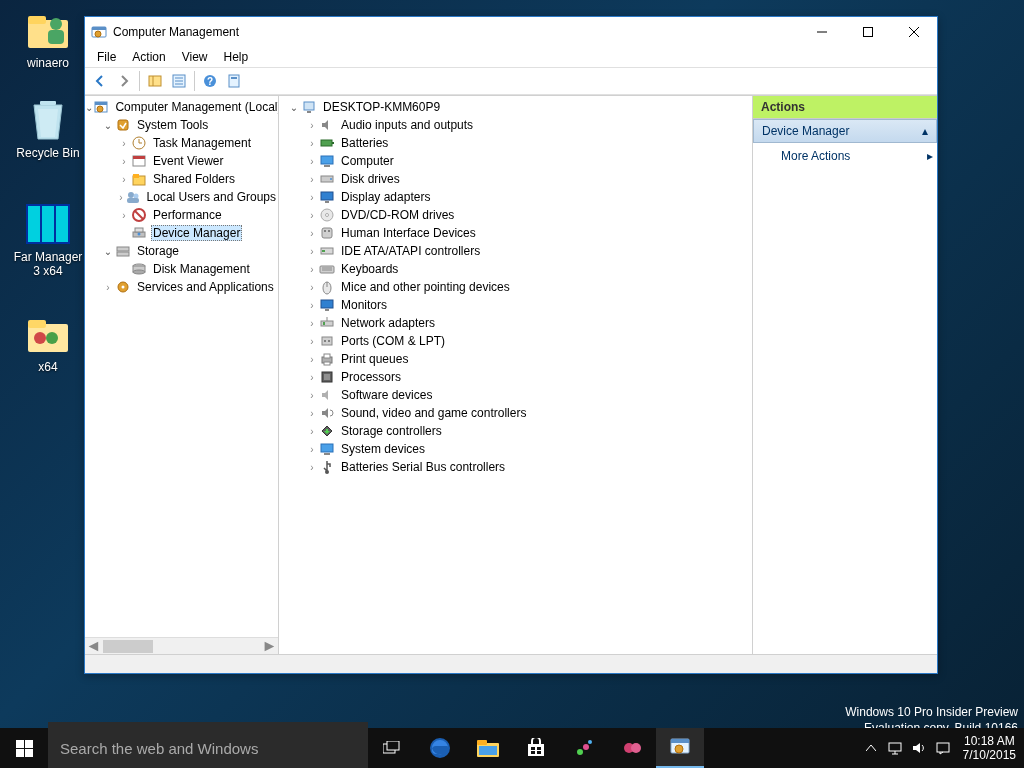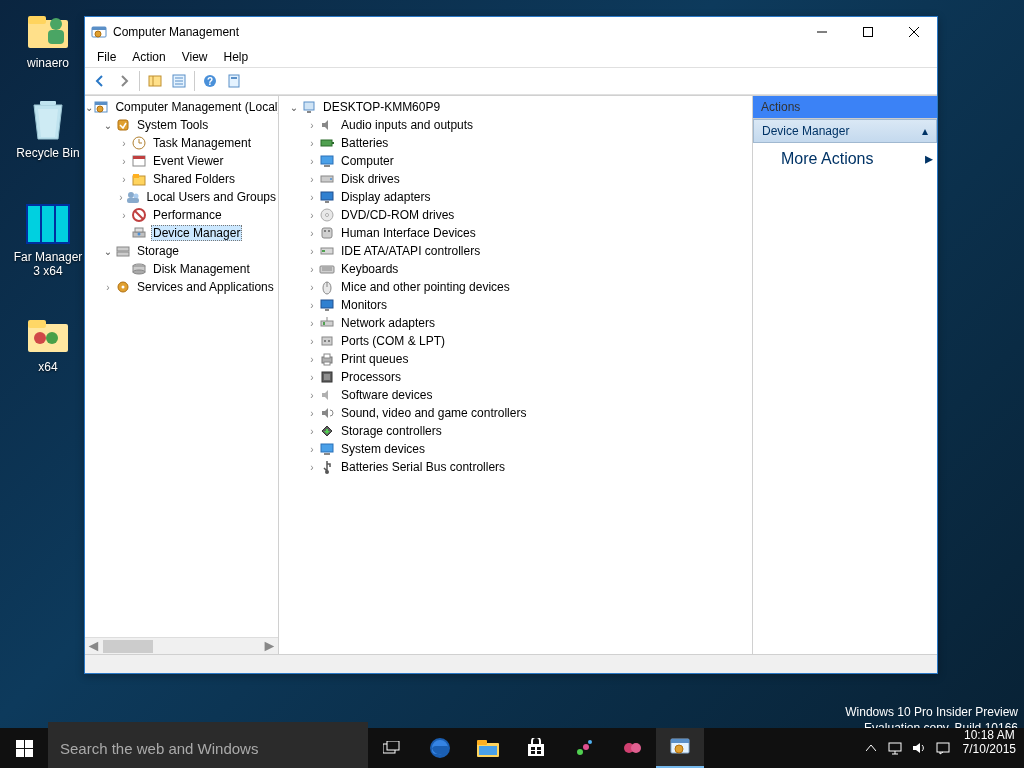--- a/index.html
+++ b/index.html
@@ -30,40 +30,40 @@
 
 .tree-pane { width: 194px; border-right: 1px solid #d0d0d0; display: flex; flex-direction: column; }
 .tree-scroll { flex: 1; overflow: hidden; padding-top: 2px; }
 .tree-hscroll { height: 17px; border-top: 1px solid #ddd; background: #f0f0f0; display: flex; align-items: center; }
 .tree-hscroll .arrow { width: 17px; height: 17px; display: flex; align-items: center; justify-content: center; color: #888; }
 .tree-hscroll .thumb { width: 50px; height: 13px; background: #ccc; margin-left: 1px; }
 
 .center-pane { flex: 1; border-right: 1px solid #d0d0d0; overflow: hidden; padding-top: 2px; }
 
 .actions-pane { width: 184px; display: flex; flex-direction: column; }
-.actions-header { background: #3b82f6; border-bottom: 1px solid #ccc; padding: 4px 8px; font-size: 12px; font-weight: 400; color: #333; }
+.actions-header { background: #bef264; border-bottom: 1px solid #ccc; padding: 4px 8px; font-size: 12px; font-weight: 700; color: #333; }
 .actions-section { background: linear-gradient(#dae8f5, #c4d9ee); border: 1px solid #a0b8d0; margin: 0; padding: 4px 8px; font-size: 12px; color: #003366; display: flex; justify-content: space-between; align-items: center; }
-.actions-link { padding: 6px 4px 6px 28px; font-size: 16px; color: #003366; display: flex; align-items: center; justify-content: space-between; cursor: pointer; }
+.actions-link { padding: 6px 4px 6px 28px; font-size: 12px; color: #003366; display: flex; align-items: center; justify-content: space-between; cursor: pointer; }
 
 .statusbar { height: 19px; border-top: 1px solid #d0d0d0; background: #f0f0f0; }
 
 .tree-row { display: flex; align-items: center; font-size: 12px; height: 18px; white-space: nowrap; cursor: default; }
 .tree-row .chev { width: 14px; text-align: center; color: #888; font-size: 10px; }
 .tree-row .chev.open { color: #555; }
 .tree-row .t-icon { width: 16px; height: 16px; margin-right: 4px; flex-shrink: 0; display: flex; align-items: center; justify-content: center; }
 .tree-row .t-label { padding: 0 2px; }
 .tree-row.selected .t-label { background: #cce8ff; border: 1px dotted #777; padding: 0 1px; }
 
 
 .taskbar { position: absolute; left: 0; bottom: 0; width: 1024px; height: 40px; background: #101010; display: flex; align-items: center; color: #fff; }
 .start-btn { width: 48px; height: 40px; display: flex; align-items: center; justify-content: center; }
 .searchbox { width: 320px; height: 52px; background: #2b2b2b; display: flex; align-items: center; padding-left: 12px; color: #aaa; font-size: 15px; }
 .task-btn { width: 48px; height: 40px; display: flex; align-items: center; justify-content: center; }
 .task-btn.active { border-bottom: 2px solid #76b9ed; background: #2a2a2a; }
-.tray { margin-left: auto; display: flex; align-items: flex-start; height: 40px; }
+.tray { margin-left: auto; display: flex; align-items: center; height: 40px; }
 .tray-icon { width: 24px; height: 40px; display: flex; align-items: center; justify-content: center; }
 .tray-clock { padding: 0 8px; text-align: center; font-size: 12px; line-height: 14px; }
 .watermark { position: absolute; right: 6px; bottom: 32px; color: #fff; font-size: 12px; text-align: right; line-height: 16px; }
 
 svg { display: block; }
 </style>
 </head>
 <body>
 
 <div class="desktop-icon" style="left:10px;top:6px">

